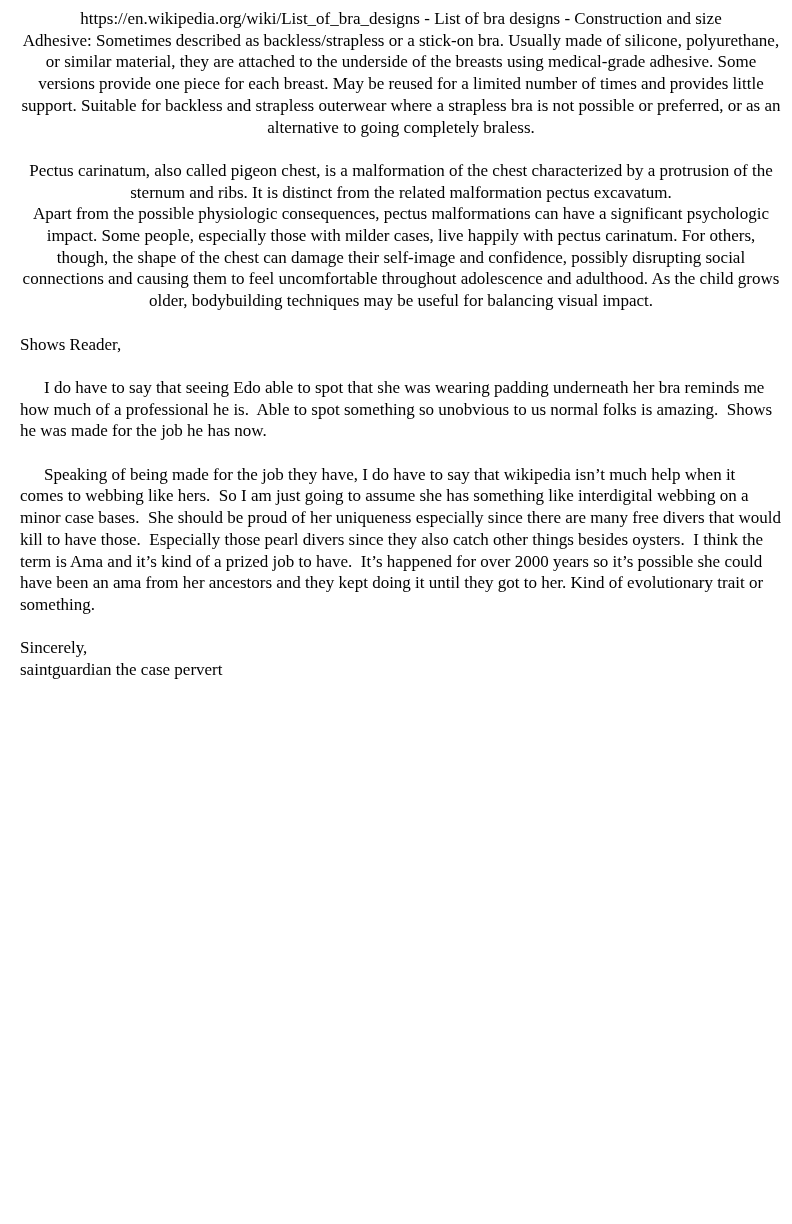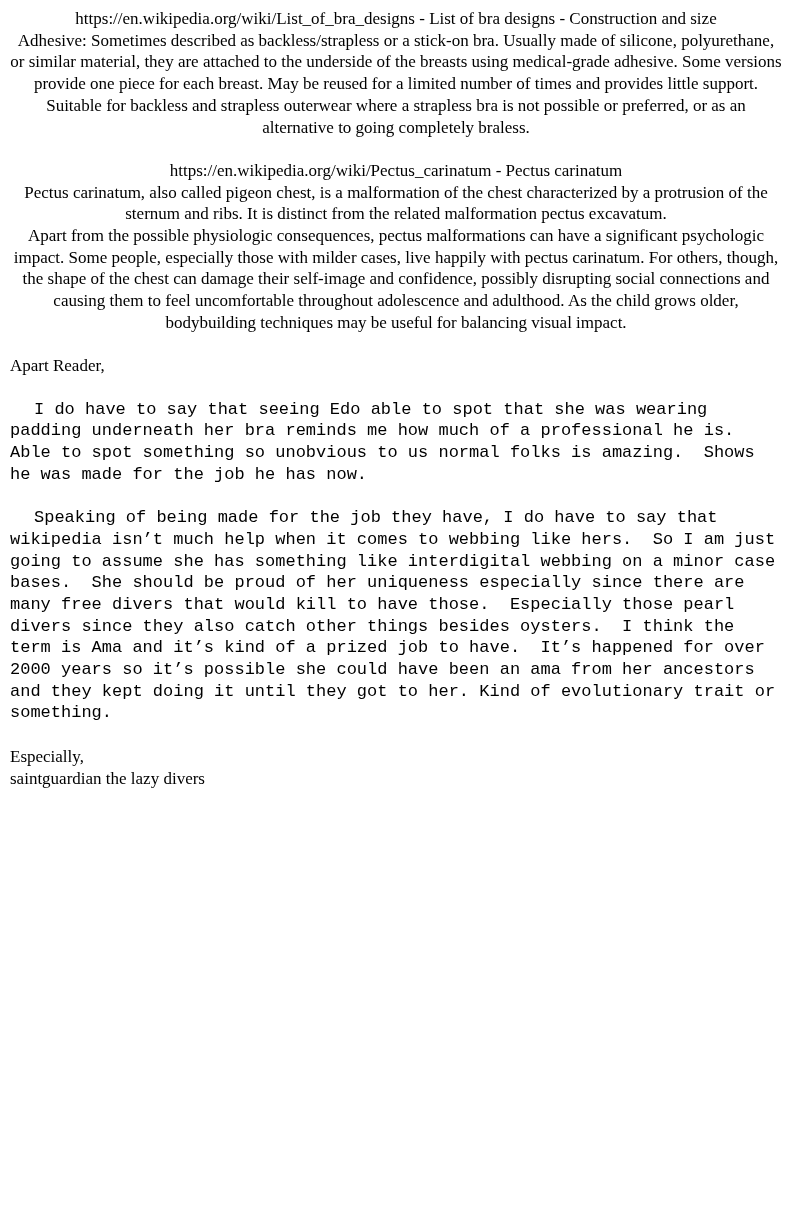--- a/index.html
+++ b/index.html
@@ -13,55 +13,53 @@
     color: #000000;
     font-family: "Liberation Serif", "DejaVu Serif", serif;
     font-size: 17px;
     line-height: 21.7px;
     -webkit-font-smoothing: antialiased;
   }
   .page {
     box-sizing: border-box;
     width: 792px;
     height: 1224px;
-    padding: 8px 10px 0 10px;
+    padding: 8px 10px 0 20px;
     overflow: hidden;
   }
   .centered { text-align: center; }
   .block { margin: 0; }
   .gap-top { margin-top: 21.7px; }
   .para {
     margin: 21.7px 0 0 0;
     text-align: left;
-    font-family: Liberation Mono, monospace;
   }
   .indent { text-indent: 24px; }
   .sig-line { margin: 0; }
 </style>
 </head>
 <body>
 
 <div class="page">
 
   <section class="block centered">
     <div class="centered">https://en.wikipedia.org/wiki/List_of_bra_designs - List of bra designs - Construction and size</div>
     <div class="centered">Adhesive: Sometimes described as backless/strapless or a stick-on bra. Usually made of silicone, polyurethane, or similar material, they are attached to the underside of the breasts using medical-grade adhesive. Some versions provide one piece for each breast. May be reused for a limited number of times and provides little support. Suitable for backless and strapless outerwear where a strapless bra is not possible or preferred, or as an alternative to going completely braless.</div>
   </section>
 
   <section class="block centered gap-top">
-    <div class="centered">https://en.wikipedia.org/wiki/Pectus_carinatum - Pectus carinatum</div>
     <div class="centered">Pectus carinatum, also called pigeon chest, is a malformation of the chest characterized by a protrusion of the sternum and ribs. It is distinct from the related malformation pectus excavatum.</div>
     <div class="centered">Apart from the possible physiologic consequences, pectus malformations can have a significant psychologic impact. Some people, especially those with milder cases, live happily with pectus carinatum. For others, though, the shape of the chest can damage their self-image and confidence, possibly disrupting social connections and causing them to feel uncomfortable throughout adolescence and adulthood. As the child grows older, bodybuilding techniques may be useful for balancing visual impact.</div>
   </section>
 
-  <div class="gap-top">Apart Reader,</div>
+  <div class="gap-top">Shows Reader,</div>
 
   <p class="para indent">I do have to say that seeing Edo able to spot that she was wearing padding underneath her bra reminds me how much of a professional he is.&nbsp; Able to spot something so unobvious to us normal folks is amazing.&nbsp; Shows he was made for the job he has now.</p>
 
   <p class="para indent">Speaking of being made for the job they have, I do have to say that wikipedia isn’t much help when it comes to webbing like hers.&nbsp; So I am just going to assume she has something like interdigital webbing on a minor case bases.&nbsp; She should be proud of her uniqueness especially since there are many free divers that would kill to have those.&nbsp; Especially those pearl divers since they also catch other things besides oysters.&nbsp; I think the term is Ama and it’s kind of a prized job to have.&nbsp; It’s happened for over 2000 years so it’s possible she could have been an ama from her ancestors and they kept doing it until they got to her. Kind of evolutionary trait or something.</p>
 
 
-  <div class="gap-top">Especially,</div>
+  <div class="gap-top">Sincerely,</div>
 
-  <div class="sig-line gap-top">saintguardian the lazy divers</div>
+  <div class="sig-line gap-top">saintguardian the case pervert</div>
 
 
 </div>
 
 </body></html>

